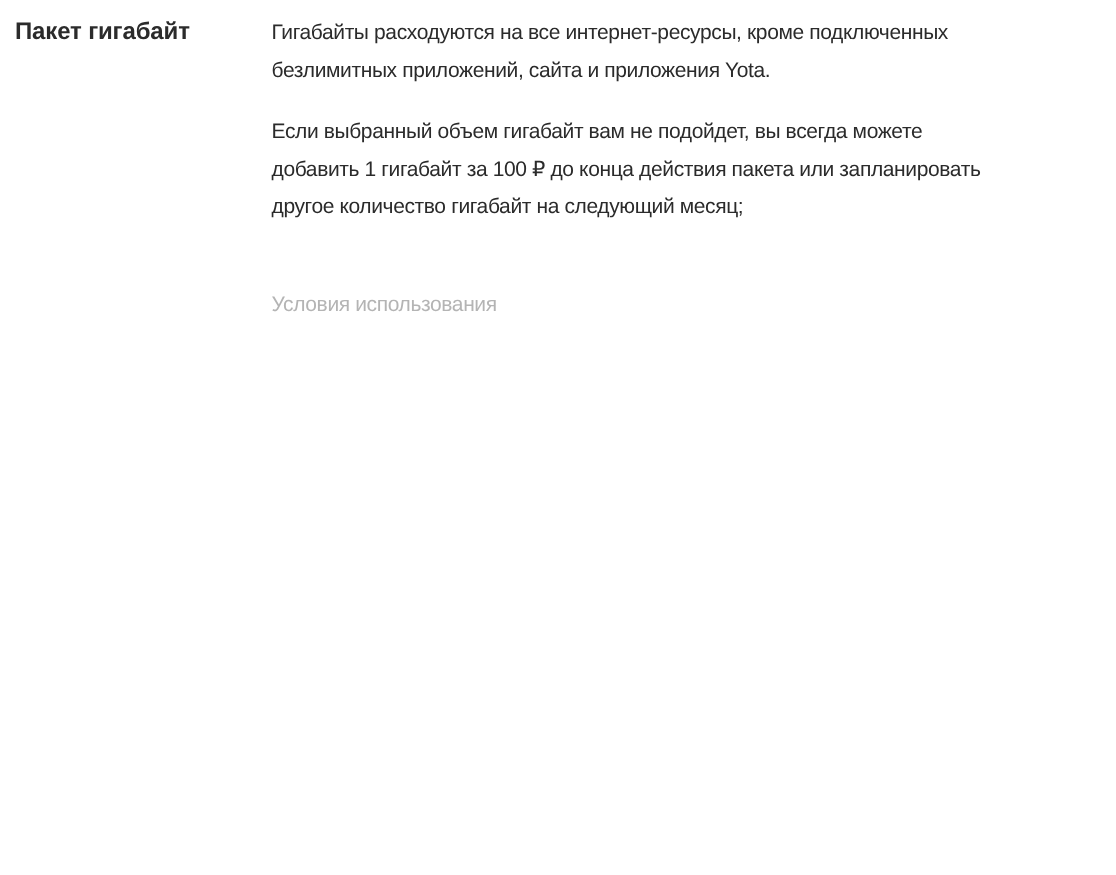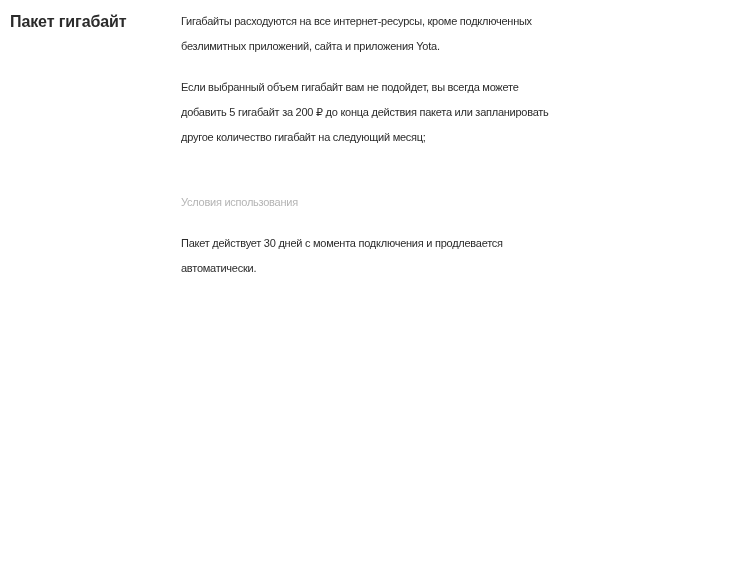--- a/index.html
+++ b/index.html
@@ -28,21 +28,21 @@
     line-height: 25px;
     letter-spacing: -0.1px;
     color: var(--text, #2b2b2b);
   }
   .body-col {
     flex: 1 1 auto;
     min-width: 0;
   }
   .para {
     margin: 0 0 16px 0;
-    font-size: 11px;
+    font-size: 14px;
     line-height: 25px;
     letter-spacing: -0.25px;
     color: var(--text, #2b2b2b);
     white-space: pre-line;
   }
   .para.muted {
     color: var(--muted, #b4b4b4);
     margin-top: 40px;
   }
 </style>
@@ -50,19 +50,17 @@
 <body>
 
 <div class="page">
   <div class="label-col">
     <div class="section-label">Пакет гигабайт</div>
   </div>
   <div class="body-col">
     <p class="para">Гигабайты расходуются на все интернет-ресурсы, кроме подключенных
 безлимитных приложений, сайта и приложения Yota.</p>
     <p class="para">Если выбранный объем гигабайт вам не подойдет, вы всегда можете
-добавить 5 гигабайт за 200 ₽ до конца действия пакета или запланировать
+добавить 1 гигабайт за 100 ₽ до конца действия пакета или запланировать
 другое количество гигабайт на следующий месяц;</p>
     <p class="para muted">Условия использования</p>
-    <p class="para">Пакет действует 30 дней с момента подключения и продлевается
-автоматически.</p>
   </div>
 </div>
 
 </body></html>

